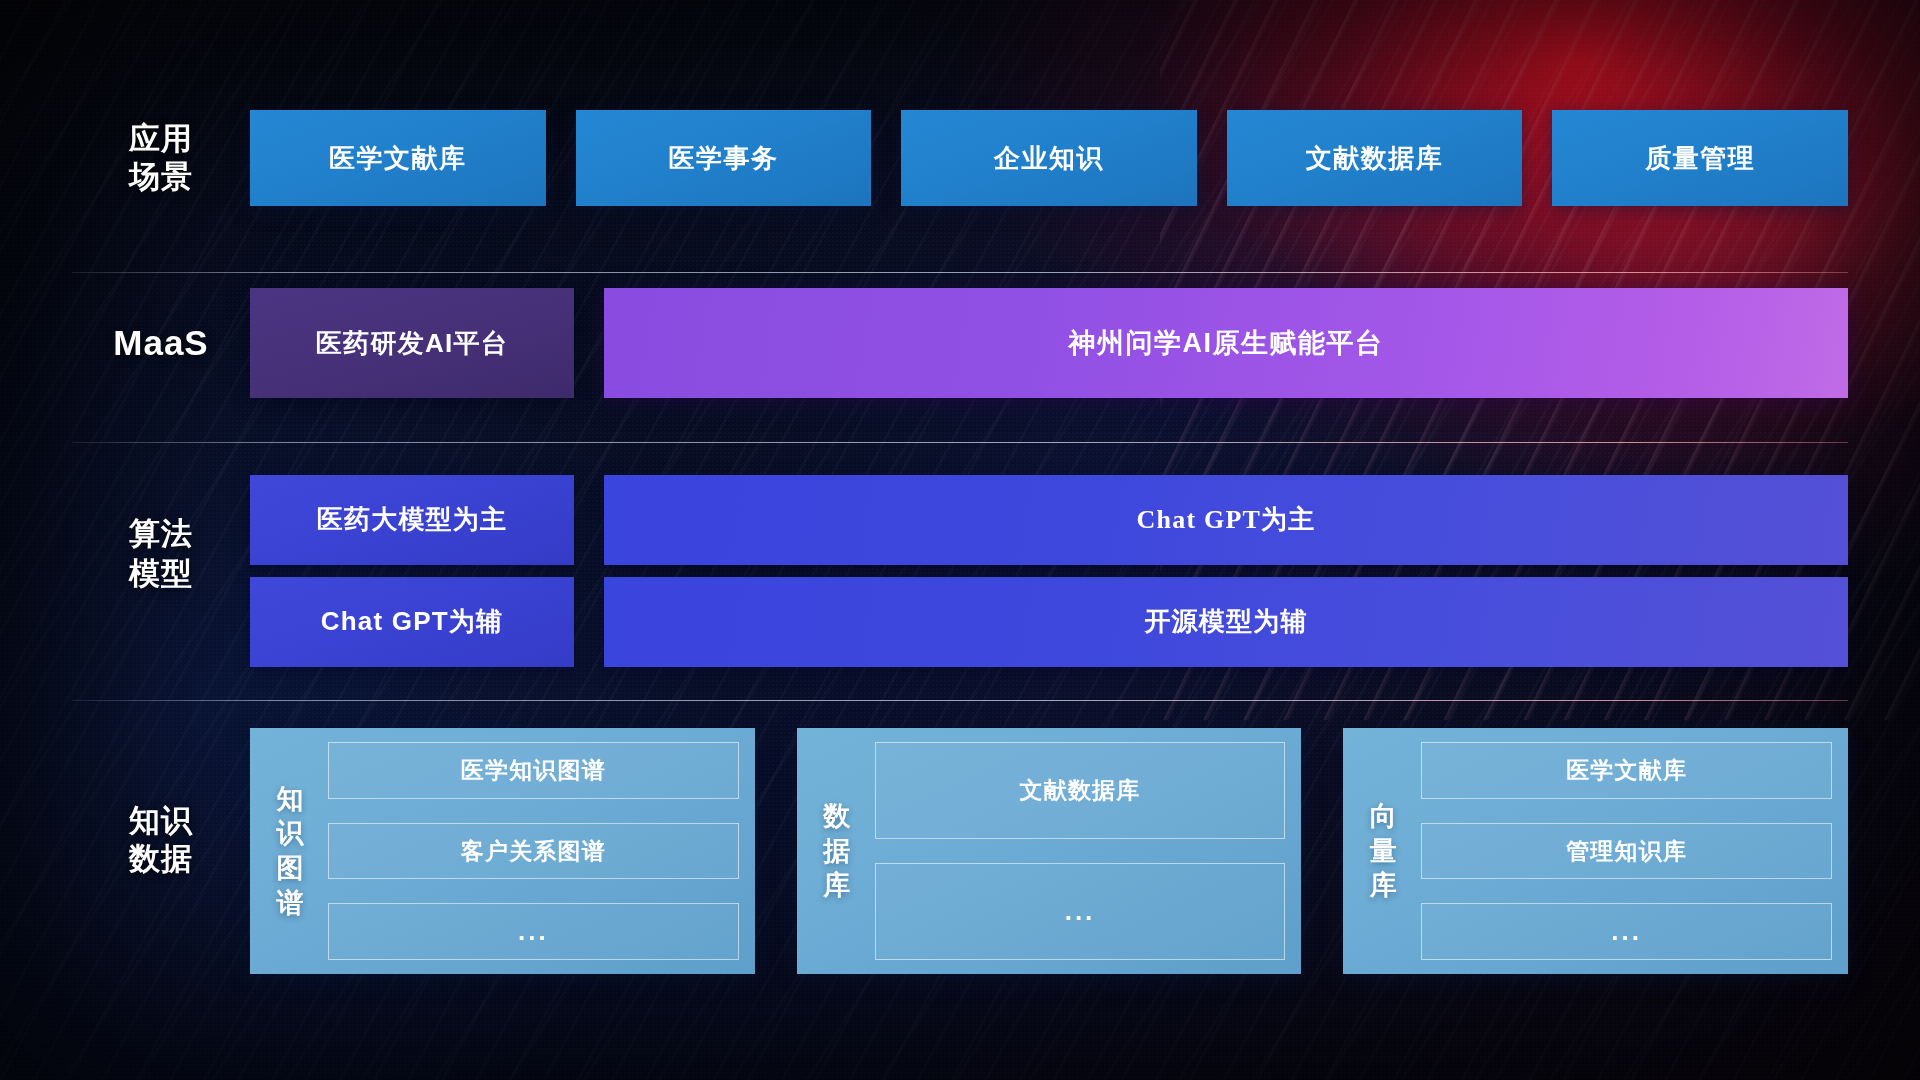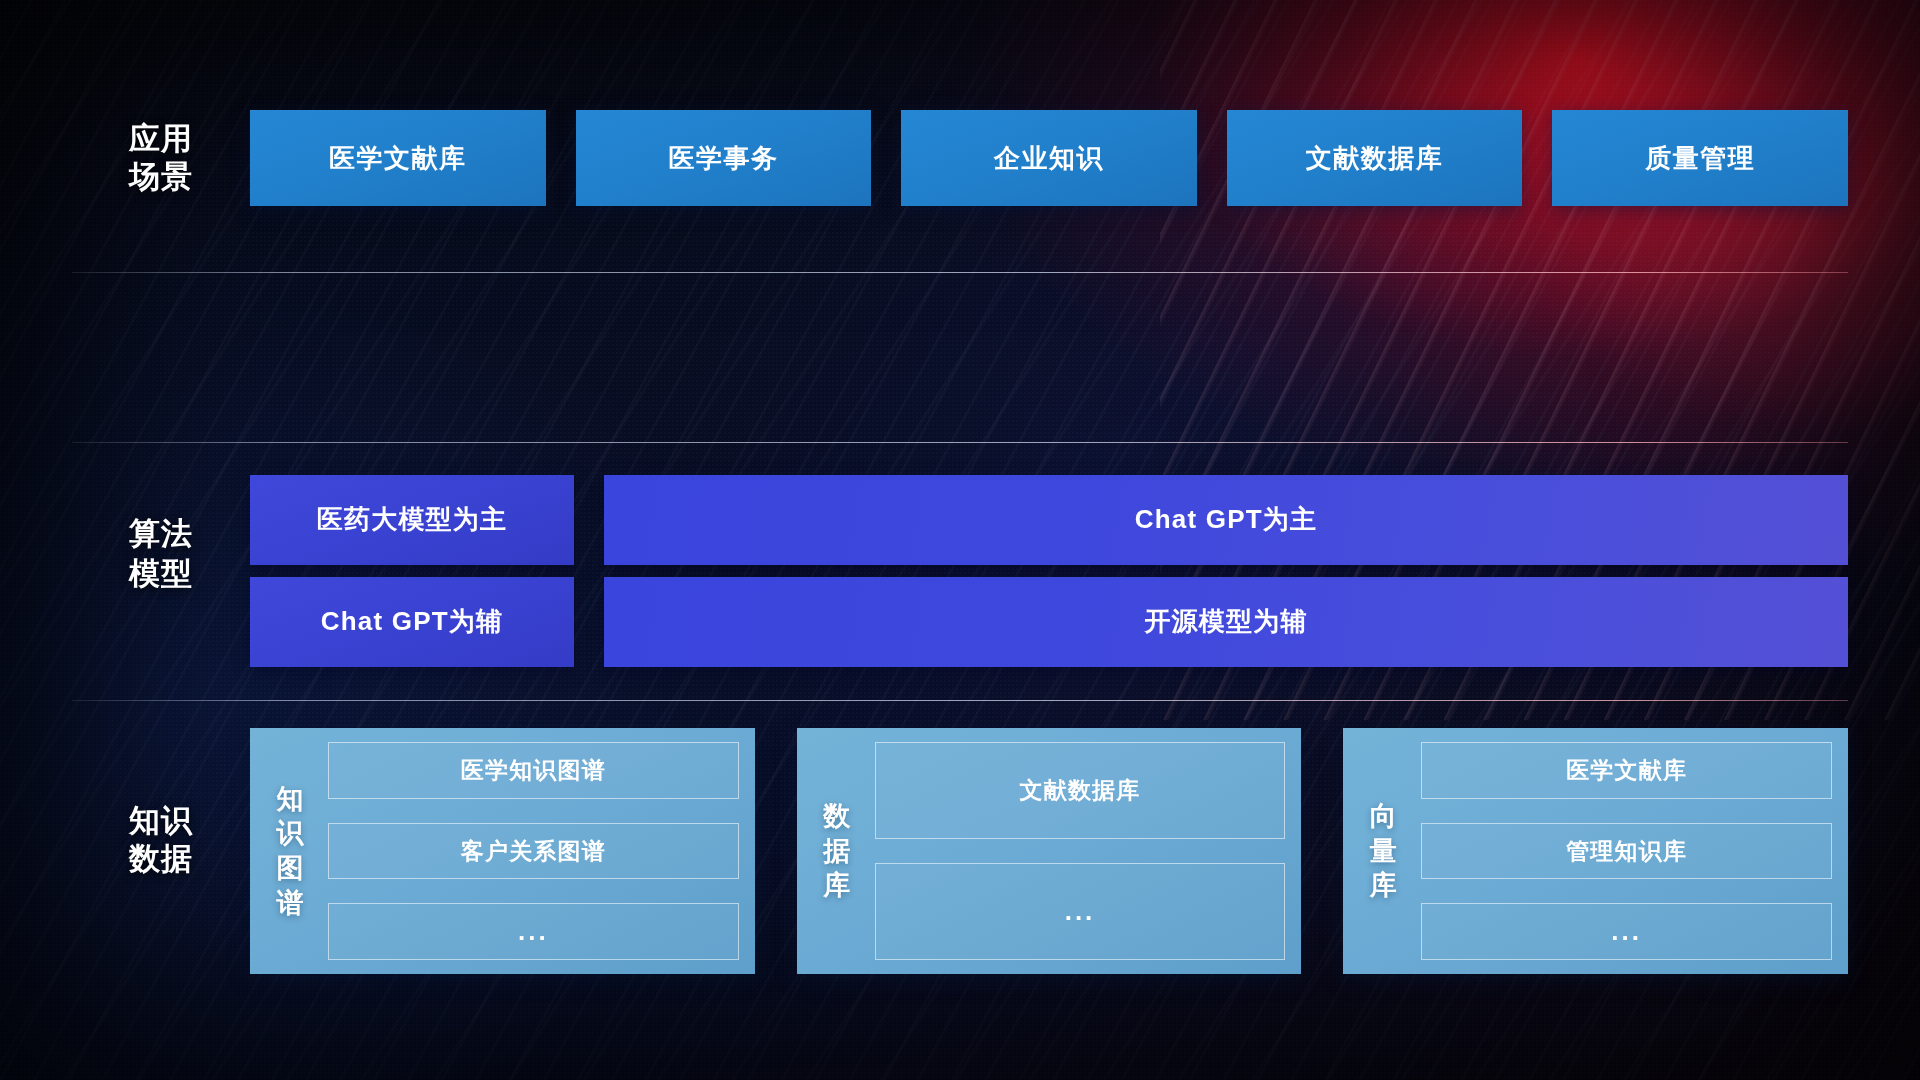--- a/index.html
+++ b/index.html
@@ -175,20 +175,21 @@
     height: 90px;
     display: flex;
     align-items: center;
     justify-content: center;
     background: linear-gradient(100deg, #3a45de 0%, #3f48dd 40%, #4a4fdb 75%, #5450d6 100%);
     color: #fff;
     font-size: 26px;
     font-weight: bold;
     letter-spacing: 1.2px;
     box-shadow: 0 4px 16px rgba(0,0,40,.4);
+    font-family: Liberation Serif, serif;
   }
 
   
   #row-know { top: 728px; height: 246px; align-items: flex-start; }
   #row-know .row-label { padding-top: 74px; font-family: Liberation Serif, serif; }
   #row-know .row-content { gap: 42px; align-items: flex-start; }
 
   .know-group {
     flex: 1 1 0;
     height: 246px;
@@ -262,20 +263,31 @@
           <span>文献数据库</span>
         </div>
         <div class="app-card">
           <span>质量管理</span>
         </div>
       </div>
     </div>
 
     <div class="divider" style="top:272px"></div>
 
+    <div class="row" id="row-maas">
+      <div class="row-label">MaaS</div>
+      <div class="row-content">
+        <div class="maas-left">
+          <span>医药研发AI平台</span>
+        </div>
+        <div class="maas-right">
+          <span>神州问学AI原生赋能平台</span>
+        </div>
+      </div>
+    </div>
 
     <div class="divider" style="top:442px"></div>
 
     <div class="row" id="row-algo">
       <div class="row-label">算法
 模型</div>
       <div class="row-content">
         <div class="algo-line">
           <div class="algo-left">
             <span>医药大模型为主</span>

